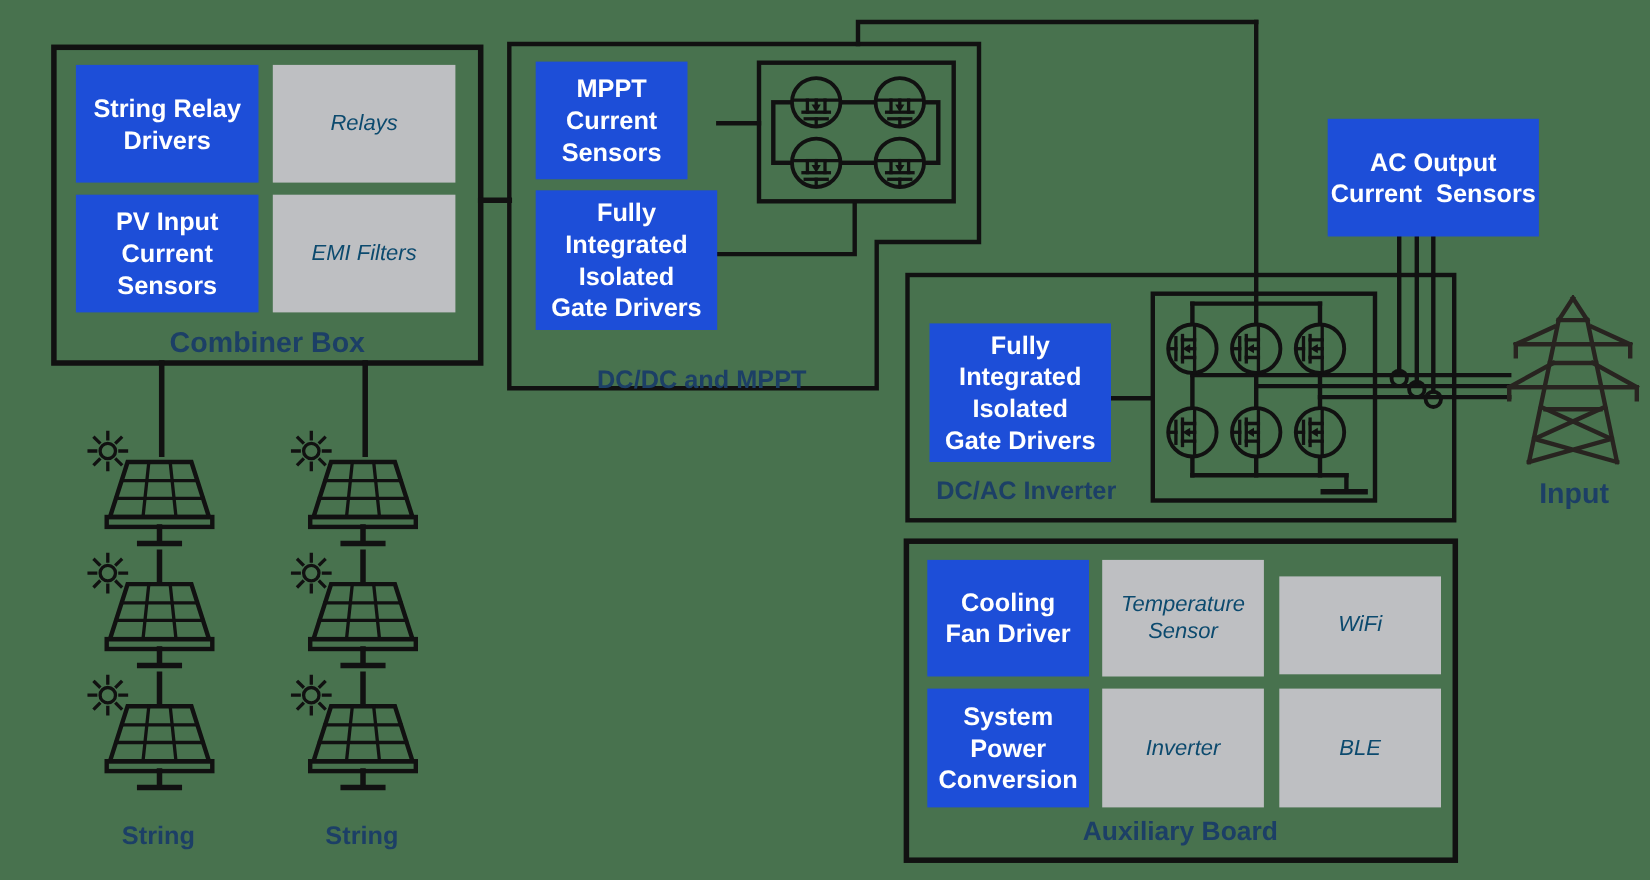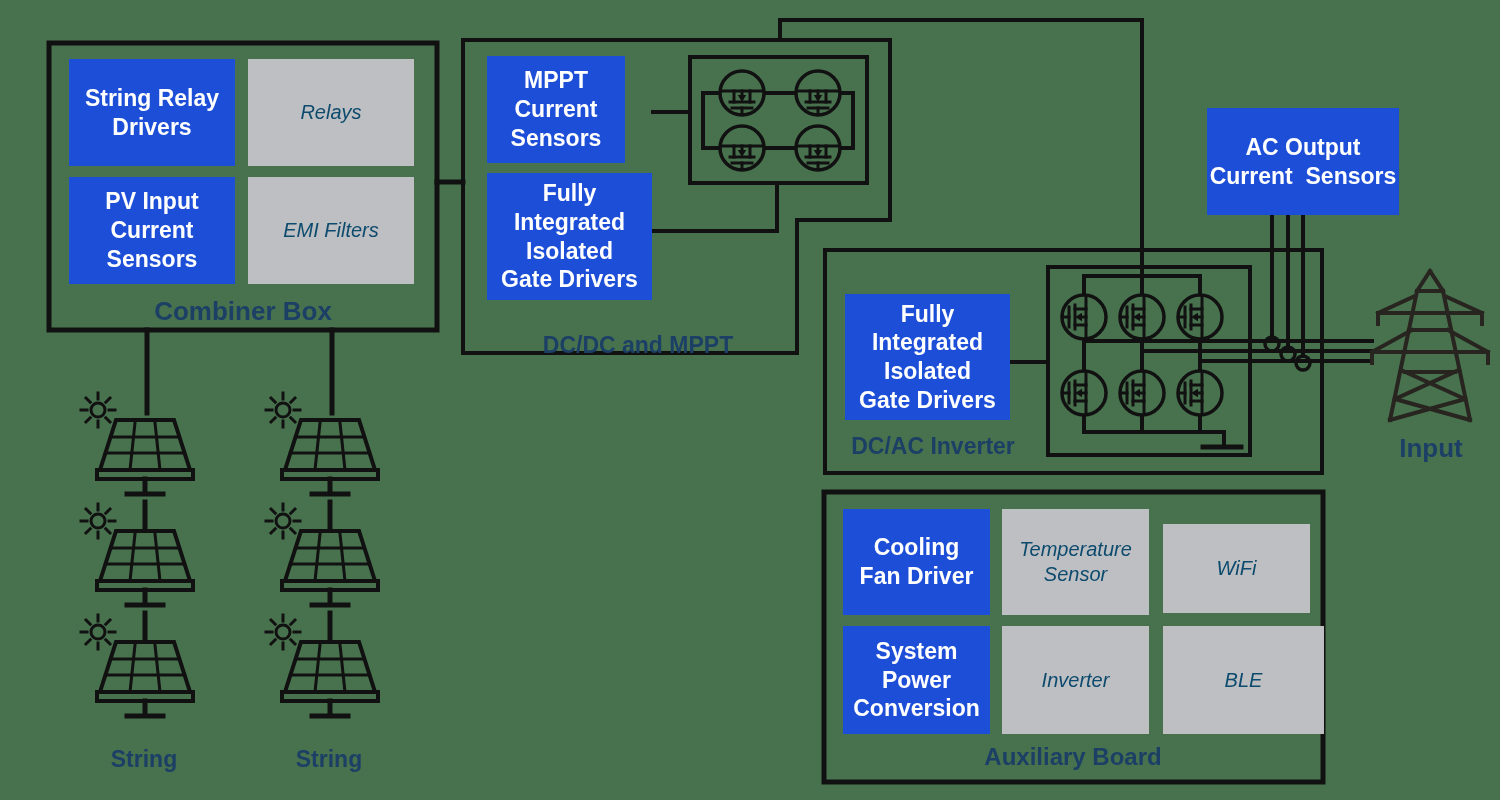--- a/index.html
+++ b/index.html
@@ -192,21 +192,21 @@
   <div class="blk gray" style="left:1163px;top:524px;width:147px;height:89px">
     <span>WiFi</span>
   </div>
   <div class="blk navy" style="left:843px;top:626px;width:147px;height:108px">
     <span>System Power
 Conversion</span>
   </div>
   <div class="blk gray" style="left:1002px;top:626px;width:147px;height:108px">
     <span>Inverter</span>
   </div>
-  <div class="blk gray" style="left:1163px;top:626px;width:161px;height:108px">
+  <div class="blk gray" style="left:1163px;top:626px;width:147px;height:108px">
     <span>BLE</span>
   </div>
   <div class="sec-label" style="left:1073px;top:743px;font-size:24px">Auxiliary Board</div>
 
   <div class="sec-label" style="left:144px;top:746px;font-size:23px">String</div>
   <div class="sec-label" style="left:329px;top:746px;font-size:23px">String</div>
   <div class="sec-label" style="left:1431px;top:433px;font-size:26px">Input</div>
 
 </div>
 

